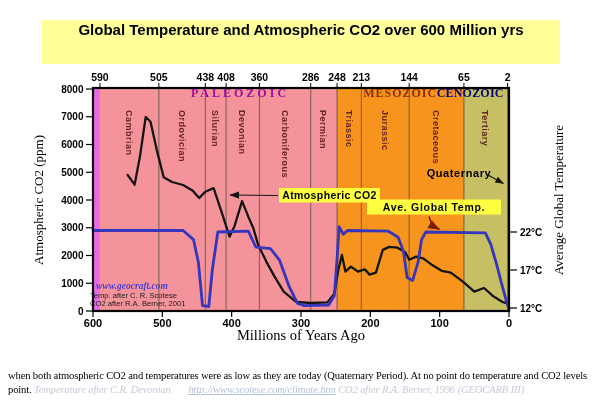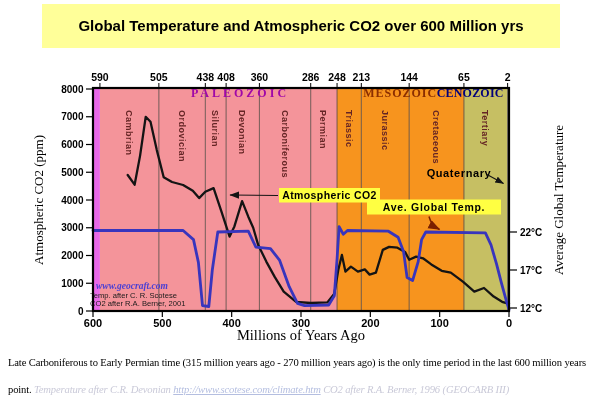--- a/index.html
+++ b/index.html
@@ -1,27 +1,27 @@
 <!DOCTYPE html>
 <html><head>
 <meta charset="utf-8">
 <style>
   html,body{margin:0;padding:0;background:#fff;}
   .screen{position:relative;width:602px;height:415px;background:#ffffff;overflow:hidden;
           font-family:"Liberation Sans",sans-serif;}
-  .banner{position:absolute;left:42px;top:4px;width:518px;height:44px;
-          display:flex;flex-direction:column;justify-content:center;text-align:center;
+  .banner{position:absolute;left:42px;top:20px;width:518px;height:44px;
+          display:flex;flex-direction:row;justify-content:center;text-align:center;
           font-weight:bold;font-size:15px;line-height:20px;color:#000;}
   .banner em{font-style:italic;}
   .chart-svg{position:absolute;left:0;top:0;width:602px;height:415px;}
   .caption{position:absolute;left:8px;top:356px;width:592px;
            font-family:"Liberation Serif",serif;font-size:10.6px;line-height:13.4px;
            color:#000;letter-spacing:-0.15px;white-space:nowrap;}
   .caption .credit{color:#c9c9d8;font-style:italic;}
-  .caption a.credit-link{color:#b4bee0;text-decoration:underline;font-style:italic;}
+  .caption a.credit-link{color:#b4bee0;text-decoration:underline;font-style:italic;margin-left:15px;}
   text{font-family:"Liberation Sans",sans-serif;}
   .serif{font-family:"Liberation Serif",serif;}
 </style>
 </head>
 <body>
 
 <div class="screen">
 
   <div class="banner" style="background: rgb(255, 255, 153);">
     <div>Global Temperature and Atmospheric CO2 over 600 Million yrs</div>
@@ -174,17 +174,17 @@
       <rect x="367" y="199.5" width="134" height="15" fill="#FFFF42"></rect>
       <text x="434" y="211" text-anchor="middle" font-size="10.5" font-weight="bold" letter-spacing="0.7" fill="#000">Ave. Global Temp.</text>
     </g>
     <g>
       <text x="459" y="176.5" text-anchor="middle" font-size="11" font-weight="bold" letter-spacing="0.6" fill="#000">Quaternary</text>
       <path d="M487,174.5 L503.5,183.5" fill="none" stroke="#141414" stroke-width="1.1" marker-end="url(#arrB)"></path>
     </g>
   </svg>
 
   <div class="caption">
-    <span>Late Carboniferous to Early Permian time (315 million years ago - 270 million years ago) is the only time period in the last 600 million years</span><br>
     <br>
+    <span>when both atmospheric CO2 and temperatures were as low as they are today (Quaternary Period). At no point do temperature and CO2 levels</span><br>
     <span>point.</span><span class="credit"><span> Temperature after C.R. Devonian </span><a href="#" class="credit-link">http://www.scotese.com/climate.htm</a><span> CO2 after R.A. Berner, 1996 (GEOCARB III)</span></span>
   </div>
 </div>
 
 </body></html>

